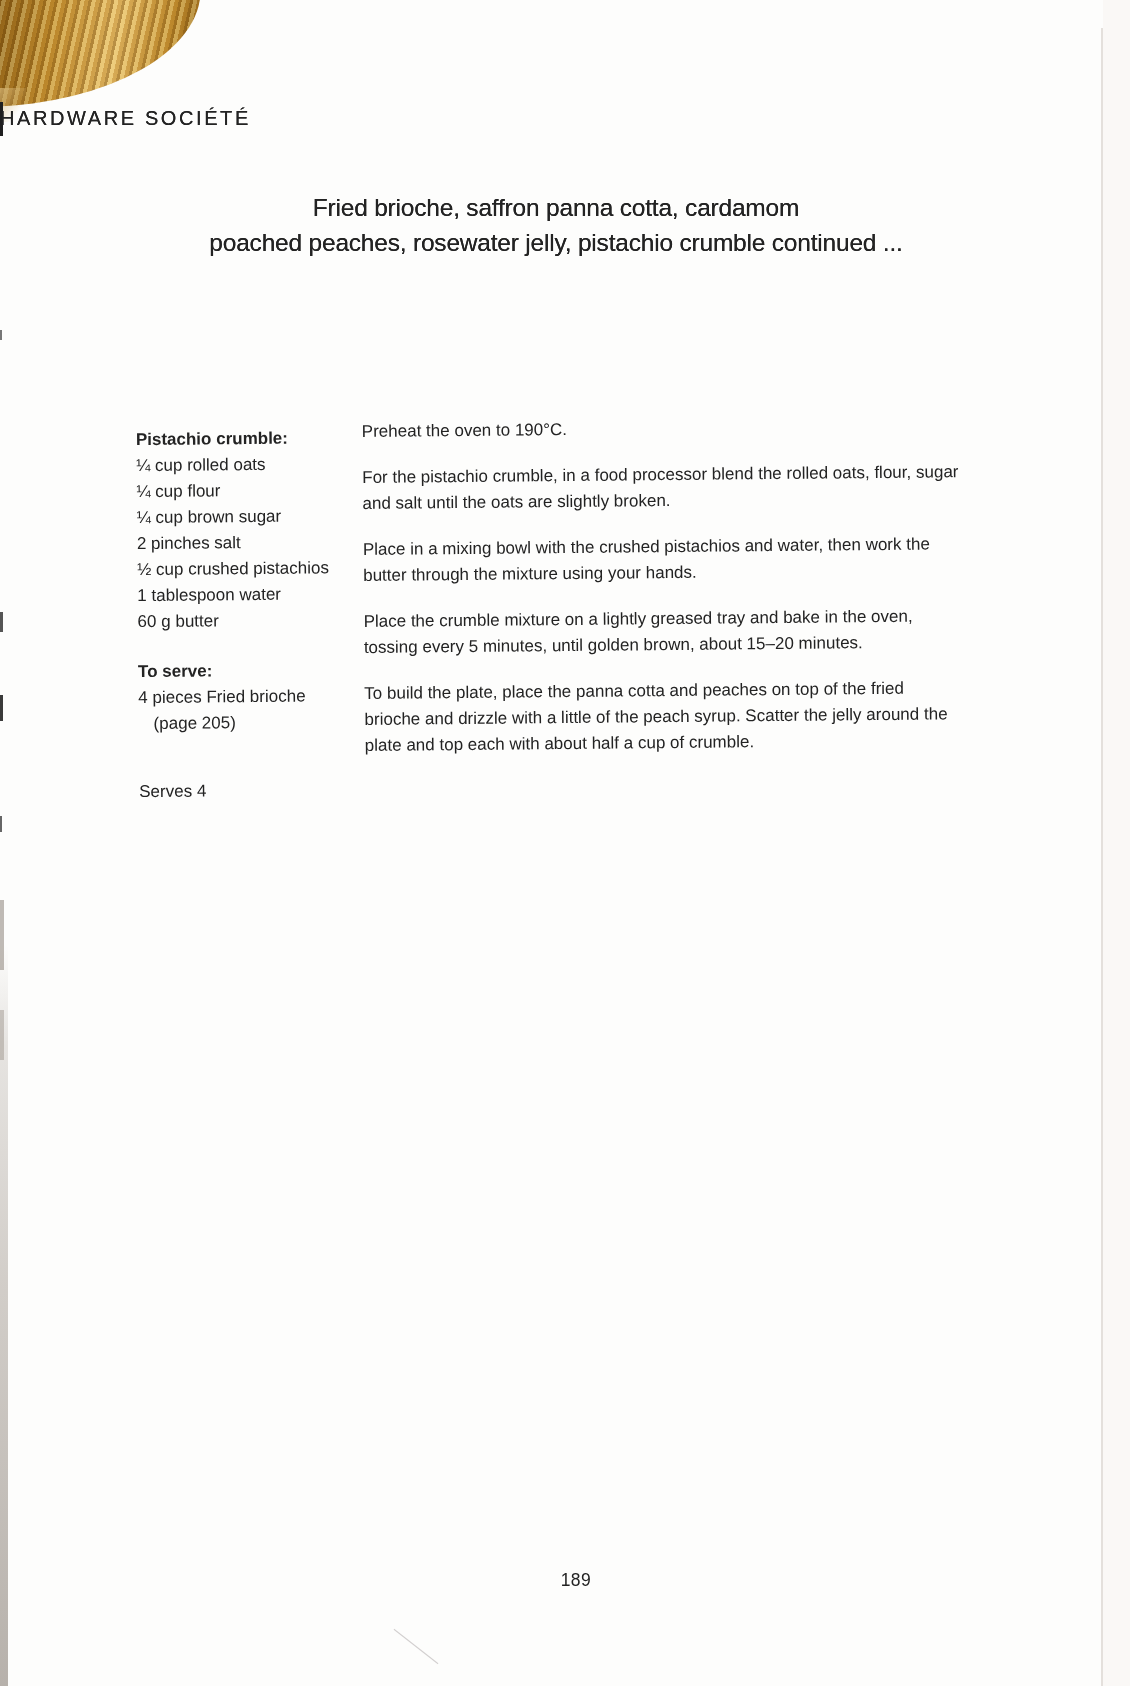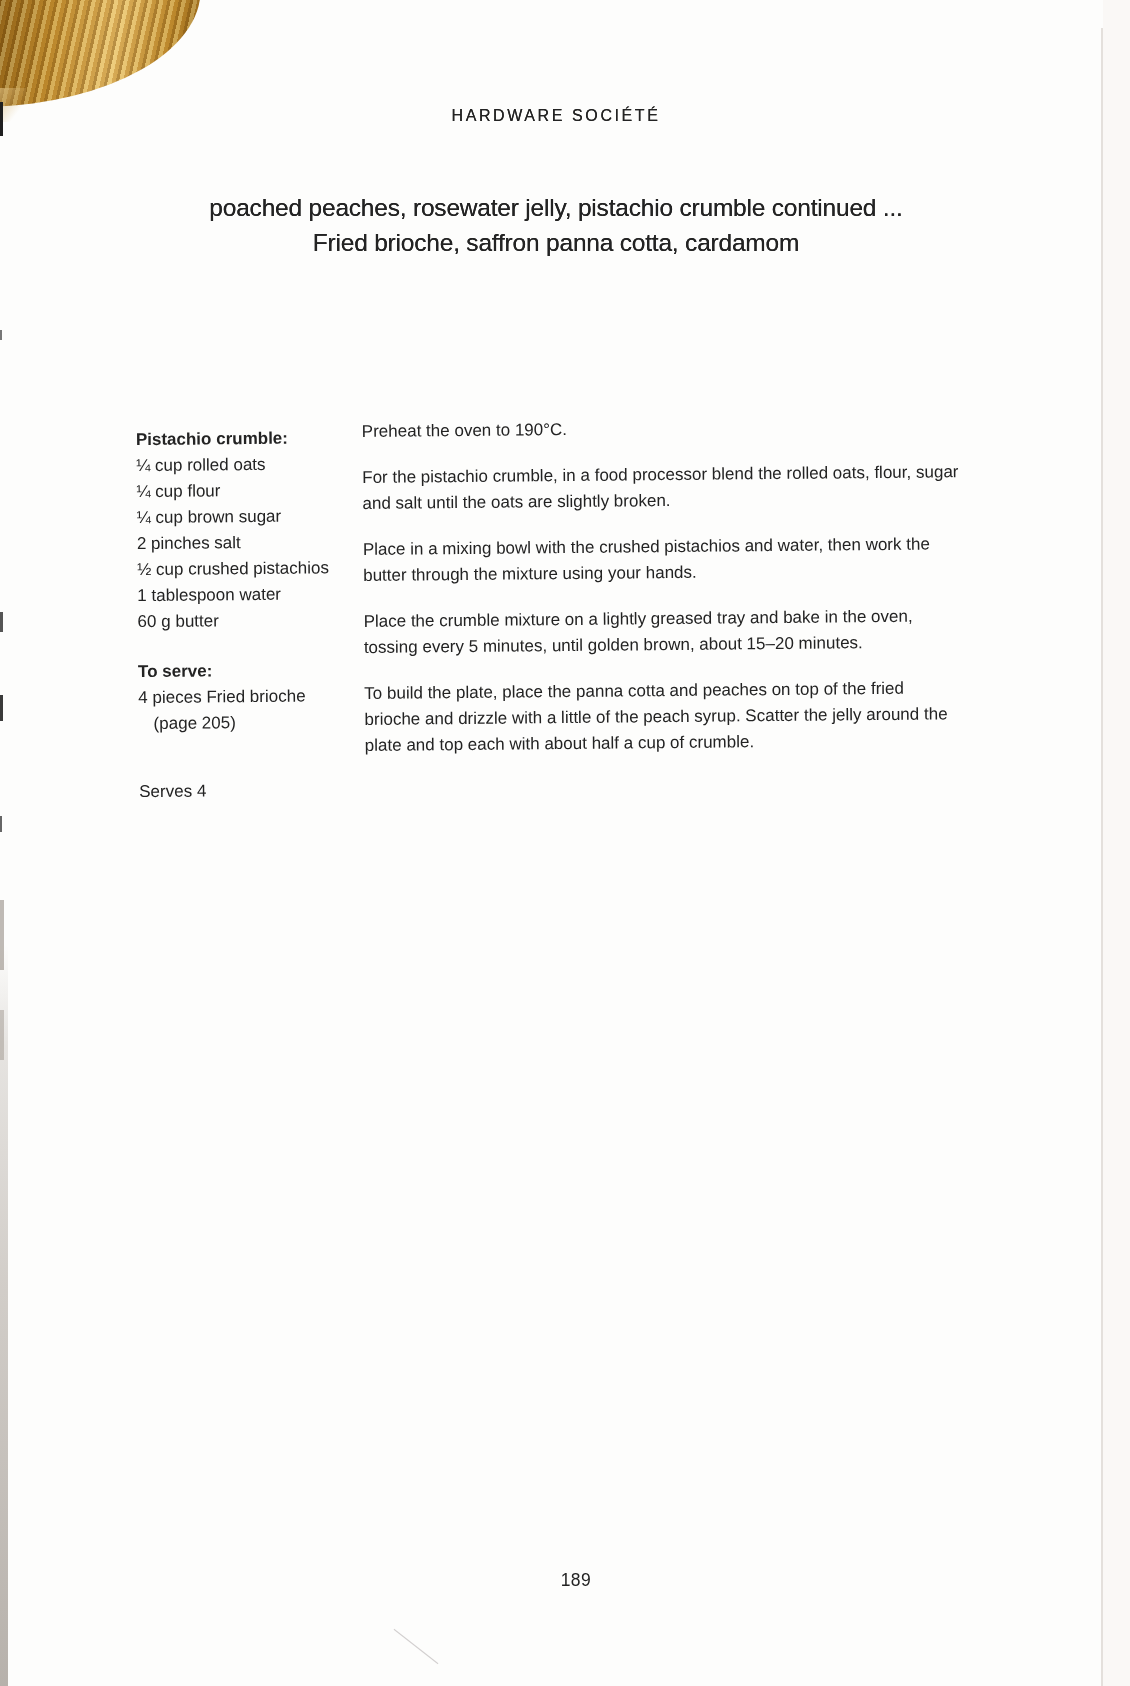--- a/index.html
+++ b/index.html
@@ -68,22 +68,21 @@
     background:#faf8f6;
   }
   .smudge{
     position:absolute; left:388px; top:1646px; width:56px; height:1px;
     background:#d2cfcf; transform:rotate(38deg);
   }
 
   
   .brand{
     position:absolute; top:107px; left:0; width:1112px;
-    text-align:center;
-    font-size:16px; letter-spacing:2.6px;
+    font-size:20px; letter-spacing:2.6px;
     font-weight:500;
     text-shadow:0 0 .5px currentColor;
   }
   .recipe-title{
     position:absolute; top:190px; left:0; width:1112px;
     text-align:center;
     font-size:24.5px; line-height:35px;
     font-weight:500; letter-spacing:-0.2px;
     text-shadow:0 0 .5px currentColor;
   }
@@ -126,22 +125,22 @@
 <div class="mark mk4"></div>
 <div class="mark mk5"></div>
 <div class="mark mk6"></div>
 <div class="right-margin"></div>
 <div class="edge-right"></div>
 <div class="smudge"></div>
 
 <div class="brand">HARDWARE SOCIÉTÉ</div>
 
 <div class="recipe-title">
+  <div>Fried brioche, saffron panna cotta, cardamom</div>
   <div>poached peaches, rosewater jelly, pistachio crumble continued ...</div>
-  <div>Fried brioche, saffron panna cotta, cardamom</div>
 </div>
 
 <div class="sheet-skew">
 
   <div class="ingredients">
     <div class="ing-heading">Pistachio crumble:</div>
     <div class="crumble-list">
         <div class="ing-line">¼ cup rolled oats</div>
         <div class="ing-line">¼ cup flour</div>
         <div class="ing-line">¼ cup brown sugar</div>

